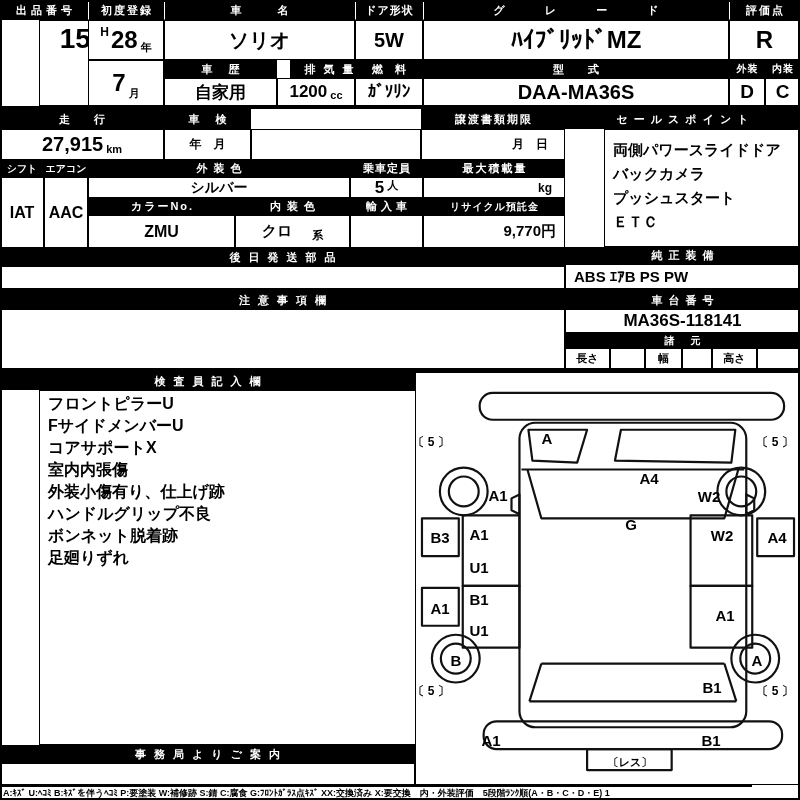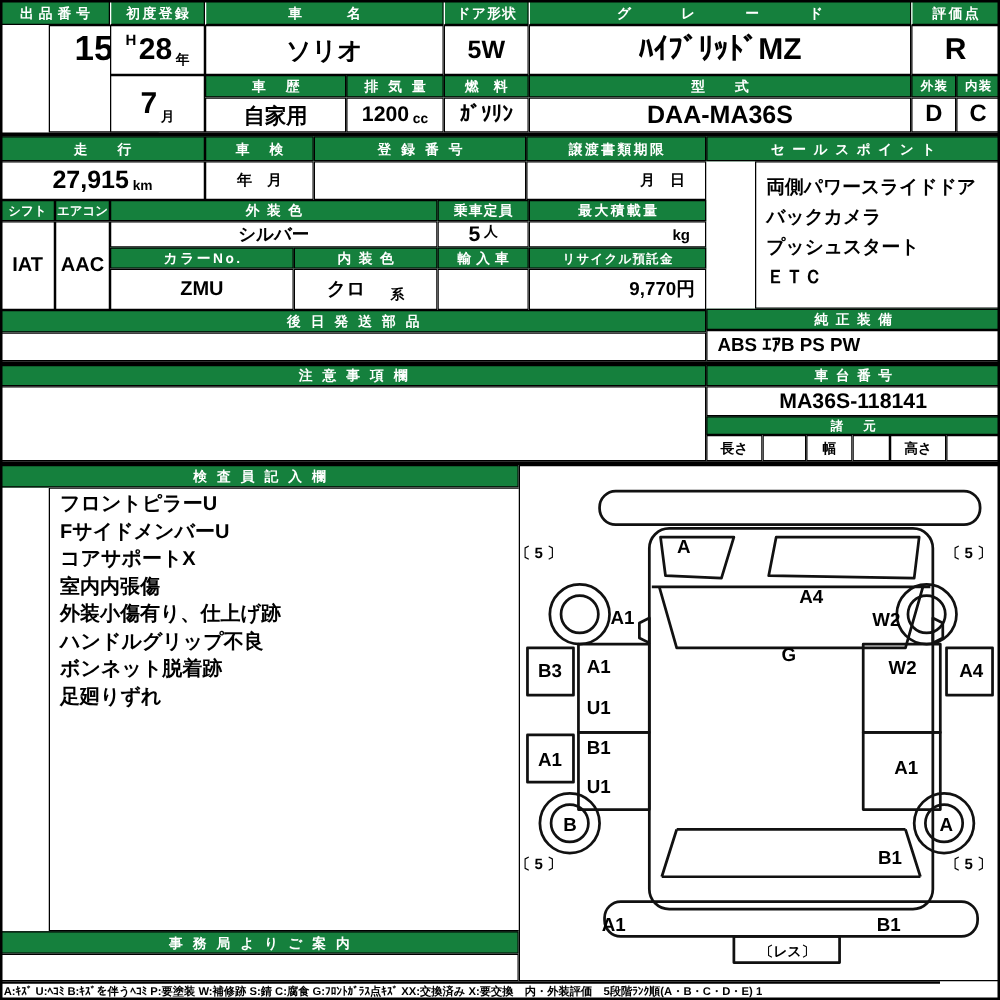--- a/index.html
+++ b/index.html
@@ -2,21 +2,21 @@
 <html><head>
 <meta charset="utf-8">
 <style>
   * { margin:0; padding:0; box-sizing:border-box; }
   html,body { background:#9a9a9a; }
   .sheet { position:relative; width:800px; height:800px; background:#fff; color:#000;
            font-family:"Liberation Sans","DejaVu Sans",sans-serif; font-weight:bold;
            font-size:14px; overflow:hidden; }
   .c { position:absolute; border:1px solid #000; background:#fff; display:flex;
        align-items:center; justify-content:center; overflow:hidden; white-space:nowrap; }
-  .h { background:#15803d; color:#fff; font-size:11px; }
+  .h { background:#000000; color:#fff; font-size:11px; }
   .wsep { border-left-color:#fff; }
   .bar { position:absolute; background:#000; left:0; width:800px; height:3px; }
   .frame { position:absolute; inset:0; border:2px solid #000; pointer-events:none; z-index:10; }
   .vtop { align-items:flex-start;margin-left:39px; }
   .hleft { justify-content:flex-start; }
   .hright { justify-content:flex-end; }
   .unit { font-size:11px; align-self:flex-end; margin:0 0 4px 3px; }
   .sup { font-size:12px; align-self:flex-start; margin:4px 2px 0 0; }
   .ls1{letter-spacing:1px;text-indent:1px}.ls2{letter-spacing:2px;text-indent:2px}
   .ls4{letter-spacing:4px;text-indent:4px}.ls6{letter-spacing:6px;text-indent:6px}
@@ -60,41 +60,40 @@
   <div class="c" style="left:88px;top:60px;width:76px;height:46px">
     <span class="f24">7</span>
     <span class="unit">月</span>
   </div>
   <div class="c f20" style="left:164px;top:20px;width:191px;height:40px">ソリオ</div>
   <div class="c f20" style="left:355px;top:20px;width:68px;height:40px">5W</div>
   <div class="c f24" style="left:423px;top:20px;width:306px;height:40px">ﾊｲﾌﾞﾘｯﾄﾞMZ</div>
   <div class="c f24" style="left:729px;top:20px;width:71px;height:40px">R</div>
 
   <div class="c h ls16" style="left:164px;top:60px;width:113px;height:18px">車歴</div>
-  <div class="c h ls8" style="left:277px;top:60px;width:78px;height:18px">排気量</div>
+  <div class="c h ls8" style="left:290px;top:60px;width:78px;height:18px">排気量</div>
   <div class="c h ls12" style="left:355px;top:60px;width:68px;height:18px">燃料</div>
   <div class="c h ls24" style="left:423px;top:60px;width:306px;height:18px">型式</div>
   <div class="c h f10 ls1" style="left:729px;top:60px;width:36px;height:18px">外装</div>
   <div class="c h f10 ls1" style="left:765px;top:60px;width:35px;height:18px">内装</div>
 
   <div class="c f17" style="left:164px;top:78px;width:113px;height:28px">自家用</div>
   <div class="c" style="left:277px;top:78px;width:78px;height:28px">
     <span class="f17">1200</span>
     <span class="unit">cc</span>
   </div>
   <div class="c f17" style="left:355px;top:78px;width:68px;height:28px">ｶﾞｿﾘﾝ</div>
   <div class="c f20" style="left:423px;top:78px;width:306px;height:28px">DAA-MA36S</div>
   <div class="c f19" style="left:729px;top:78px;width:36px;height:28px">D</div>
   <div class="c f19" style="left:765px;top:78px;width:35px;height:28px">C</div>
 
   <div class="bar" style="top:106px"></div>
 
   <div class="c h ls24" style="left:0;top:109px;width:164px;height:20px">走行</div>
   <div class="c h ls16" style="left:164px;top:109px;width:87px;height:20px">車検</div>
-  <div class="c h ls8" style="left:251px;top:109px;width:170px;height:20px">登録番号</div>
   <div class="c h ls2" style="left:421px;top:109px;width:144px;height:20px">譲渡書類期限</div>
   <div class="c h ls6" style="left:565px;top:109px;width:235px;height:20px">セールスポイント</div>
 
   <div class="c" style="left:0;top:129px;width:164px;height:31px">
     <span class="f20">27,915</span>
     <span class="unit">km</span>
   </div>
   <div class="c f12" style="left:164px;top:129px;width:87px;height:31px">年　月</div>
   <div class="c" style="left:251px;top:129px;width:170px;height:31px"></div>
   <div class="c f12 hright" style="left:421px;top:129px;width:144px;height:31px;padding-right:16px">月　日</div>

